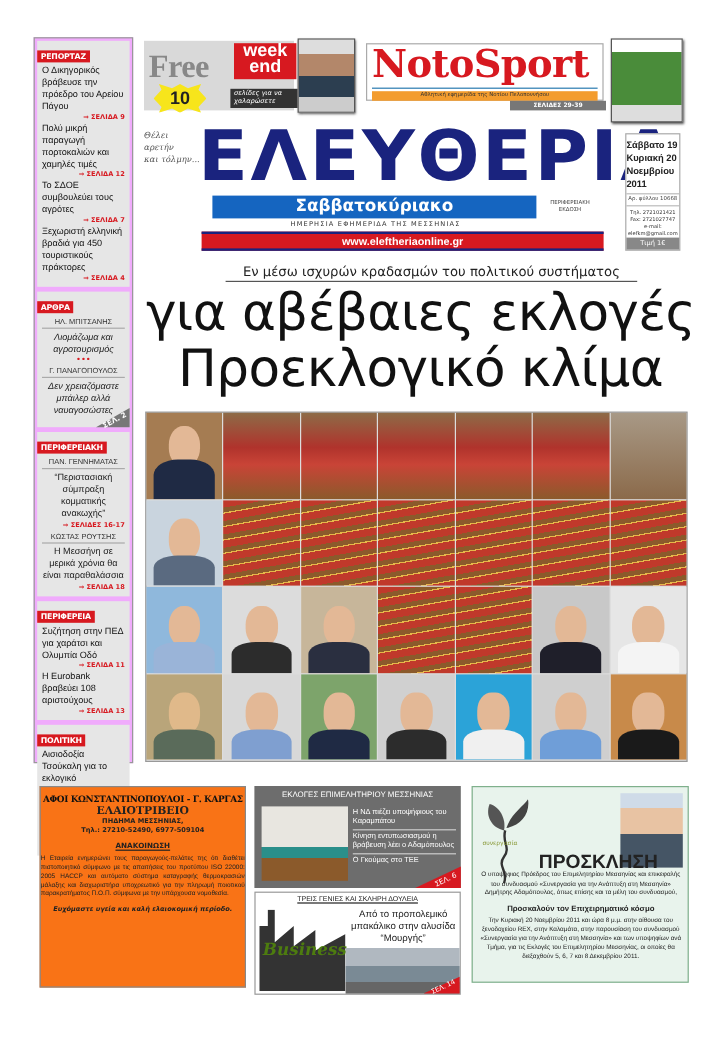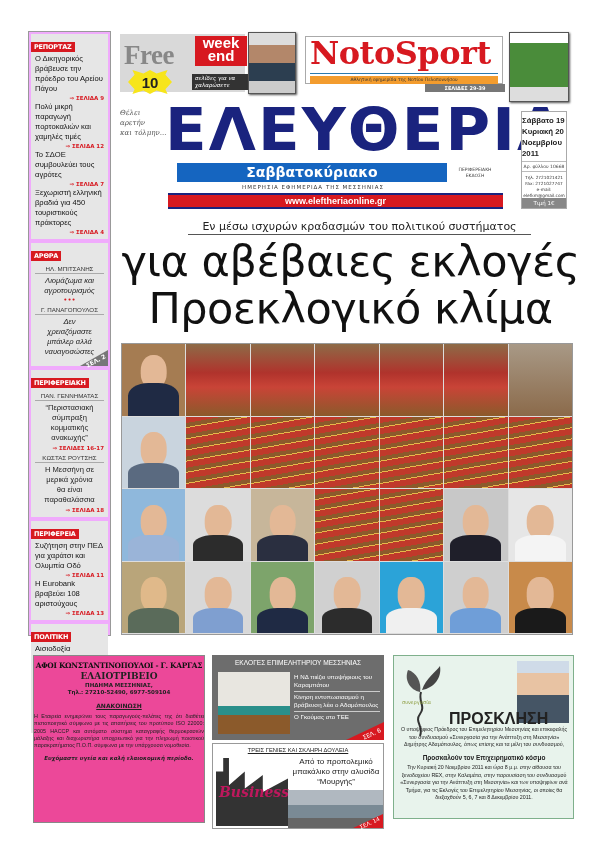--- a/index.html
+++ b/index.html
@@ -6,21 +6,21 @@
 body{width:600px;height:865px;background:#fff;font-family:"DejaVu Sans",sans-serif;position:relative;overflow:hidden;color:#222}
 .abs{position:absolute}
 
 
 #sidebar{left:28px;top:31px;width:83px;height:605px;border:1px solid #999;background:#f0abfc;padding:2px}
 .sec{background:#e6e6e6;margin-bottom:4px;padding:0 0 3px 0;position:relative}
 .sec-tag{display:inline-block;background:#d71920;color:#fff;font-size:6.5px;font-weight:bold;padding:1px 3px;margin-bottom:2px;letter-spacing:-0.2px}
 .sitem{font-size:7.6px;line-height:10px;padding:0 4px;color:#111;font-family:"Liberation Sans",sans-serif}
 .sref{font-size:5.5px;color:#d71920;text-align:right;padding-right:4px;line-height:8px;font-weight:bold}
 .author{font-size:6.2px;text-align:center;color:#333;border-bottom:1px solid #aaa;margin:1px 4px;line-height:9px;font-family:"Liberation Sans",sans-serif}
-.opin{font-size:7.6px;text-align:center;font-style:italic;line-height:10px;padding:1px 13px;font-family:"Liberation Sans",sans-serif}
+.opin{font-size:7.6px;text-align:center;font-style:italic;line-height:10px;padding:1px 3px;font-family:"Liberation Sans",sans-serif}
 .stars{color:#d71920;text-align:center;font-size:7px;line-height:7px}
 .sel-corner{position:absolute;right:0;bottom:0;width:0;height:0;border-left:28px solid transparent;border-bottom:16px solid #777}
 .sel-corner-t{position:absolute;right:2px;bottom:2px;color:#fff;font-size:6px;transform:rotate(-28deg);font-weight:bold}
 
 
 #freeweekend{left:120px;top:34px;width:125px;height:58px;background:#d9d9d9}
 .free{position:absolute;left:4px;top:6px;font-size:27px;font-weight:bold;color:#888;font-family:Liberation Serif, serif;letter-spacing:-0.5px}
 .wkend{position:absolute;left:75px;top:2px;width:52px;height:30px;background:#d71920;color:#fff;font-size:15px;font-weight:bold;line-height:13px;text-align:center;font-family:"Liberation Sans",sans-serif}
 .tenstar{position:absolute;left:8px;top:36px;width:44px;height:24px;background:#f7e51b;clip-path:polygon(0 50%,15% 20%,10% 0,35% 15%,50% 0,65% 15%,90% 0,85% 20%,100% 50%,85% 80%,90% 100%,65% 85%,50% 100%,35% 85%,10% 100%,15% 80%);display:flex;align-items:center;justify-content:center;font-weight:bold;font-size:15px;font-family:"Liberation Sans",sans-serif}
 .selides{position:absolute;left:72px;top:40px;background:#333;color:#fff;font-size:5.5px;font-style:italic;padding:1px 3px;line-height:7px;width:56px}
@@ -55,40 +55,40 @@
 
 #grid{left:121px;top:343px;width:452px;height:292px;display:grid;grid-template-columns:repeat(7,1fr);grid-template-rows:repeat(4,1fr);gap:1px;background:#ddd;border:1px solid #999}
 .cell{position:relative;overflow:hidden}
 .parl{background:linear-gradient(180deg,#8d6b47 0%,#b0332c 40%,#c94437 60%,#8b5a2b 100%)}
 .parl2{background:repeating-linear-gradient(170deg,#c0392b 0 6px,#8b5a2b 6px 10px,#e6b84a 10px 11px)}
 .face{position:absolute;left:50%;top:22%;width:42%;height:48%;transform:translateX(-50%);border-radius:45%;background:#e3b896}
 .body{position:absolute;left:10%;bottom:0;width:80%;height:35%;border-radius:40% 40% 0 0}
 .sel15t{position:absolute;right:3px;bottom:3px;color:#fff;font-size:7px;font-weight:bold;transform:rotate(-20deg)}
 
 
-#ad-olive{left:33px;top:655px;width:172px;height:168px;border:1px solid #888;background:#ec4899;padding:5px 0;text-align:center}
+#ad-olive{left:33px;top:655px;width:172px;height:168px;border:1px solid #888;background:#f97316;padding:5px 0;text-align:center}
 .ol-name{font-family:"DejaVu Serif",serif;font-weight:bold;font-size:7.4px;line-height:10px;color:#111;letter-spacing:-0.3px}
 .ol-sub{font-family:"DejaVu Serif",serif;font-weight:bold;font-size:9px;line-height:11px}
 .ol-loc{font-size:5.5px;font-weight:bold;line-height:7px}
 .ol-ann{font-size:6px;font-weight:bold;text-decoration:underline;margin-top:6px;line-height:8px}
 .ol-body{font-size:5.4px;line-height:7.3px;text-align:justify;margin-top:3px;font-family:"Liberation Sans",sans-serif}
 .ol-foot{font-size:5.5px;font-style:italic;font-weight:bold;margin-top:6px}
 
 #ekloges{left:212px;top:655px;width:172px;height:85px;background:#6d6d6d;padding:3px}
 .ek-title{color:#fff;font-size:6.6px;text-align:center;line-height:10px;font-family:"Liberation Sans",sans-serif}
 .ek-img{position:absolute;left:6px;top:17px;width:72px;height:62px;background:linear-gradient(#e8e6e0 0 55%,#2a8f8a 55% 70%,#8b5a2b 70%)}
 .ek-list{position:absolute;left:82px;top:17px;width:86px}
 .ek-item{color:#fff;font-size:6.2px;line-height:8px;border-bottom:1px solid #ccc;padding:1px 0 2px;font-family:"Liberation Sans",sans-serif}
 .ek-sel{position:absolute;right:0;bottom:0;width:0;height:0;border-left:38px solid transparent;border-bottom:18px solid #d71920}
 .ek-selt{position:absolute;right:3px;bottom:3px;color:#fff;font-size:6px;transform:rotate(-25deg)}
 
 #business{left:212px;top:743px;width:172px;height:86px;border:1px solid #999;background:#fff}
 .bz-title{font-size:5.8px;text-align:center;text-decoration:underline;line-height:10px;margin-top:1px;font-family:"Liberation Sans",sans-serif}
 .bz-factory{position:absolute;left:3px;top:14px;width:72px;height:68px;background:#333;clip-path:polygon(0 100%,0 20%,10% 20%,10% 0,18% 0,18% 40%,40% 20%,40% 45%,65% 25%,65% 50%,100% 30%,100% 100%)}
-.bz-word{position:absolute;left:6px;top:40px;color:#be185d;font-weight:bold;font-size:14px;font-family:"DejaVu Serif",serif;font-style:italic}
+.bz-word{position:absolute;left:6px;top:40px;color:#4d7c0f;font-weight:bold;font-size:14px;font-family:"DejaVu Serif",serif;font-style:italic}
 .bz-head{position:absolute;left:78px;top:13px;width:90px;text-align:center;font-size:8px;line-height:10px;font-family:"Liberation Sans",sans-serif}
 .bz-img{position:absolute;left:75px;top:46px;width:95px;height:38px;background:linear-gradient(#b0b8c0 0 40%,#7a8a95 40% 75%,#666 75%)}
 .bz-sel{position:absolute;right:0;bottom:0;width:0;height:0;border-left:30px solid transparent;border-bottom:14px solid #d71920}
 .bz-selt{position:absolute;right:3px;bottom:2px;color:#fff;font-size:5.5px;transform:rotate(-25deg)}
 
 #invite{left:393px;top:655px;width:181px;height:164px;background:#e8f3ec;border:1px solid #7fb08c;padding:3px 4px}
 .inv-logo{position:absolute;left:6px;top:6px;width:42px;height:80px}
 .inv-photo{position:absolute;left:123px;top:5px;width:52px;height:62px;background:linear-gradient(#cfdbe8 0 20%,#e8c3a3 20% 55%,#455565 55%)}
 .inv-title{position:absolute;left:55px;top:54px;width:68px;text-align:center;font-weight:bold;font-size:16px;font-family:"Liberation Sans",sans-serif}
 .inv-body{position:absolute;left:5px;top:70px;width:170px;font-size:5.3px;line-height:7.5px;text-align:center;font-family:"Liberation Sans",sans-serif}

